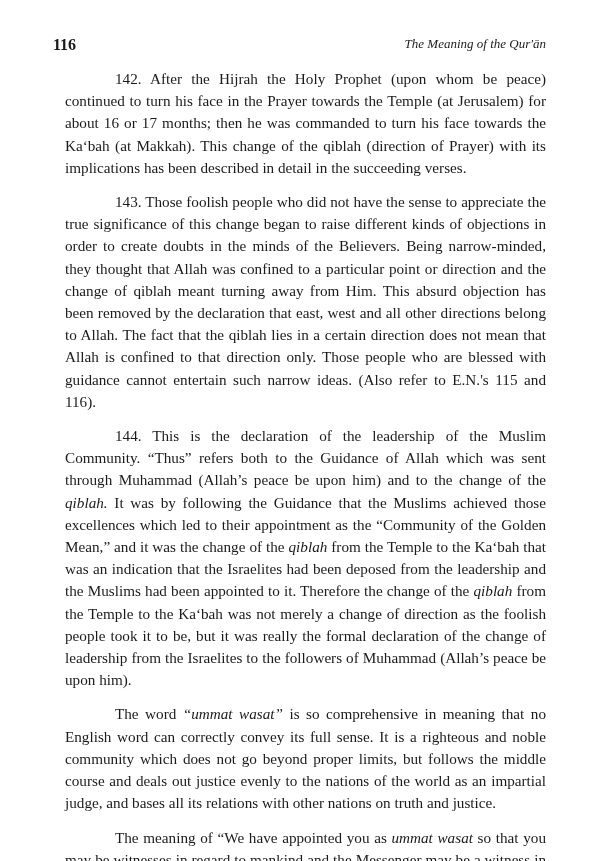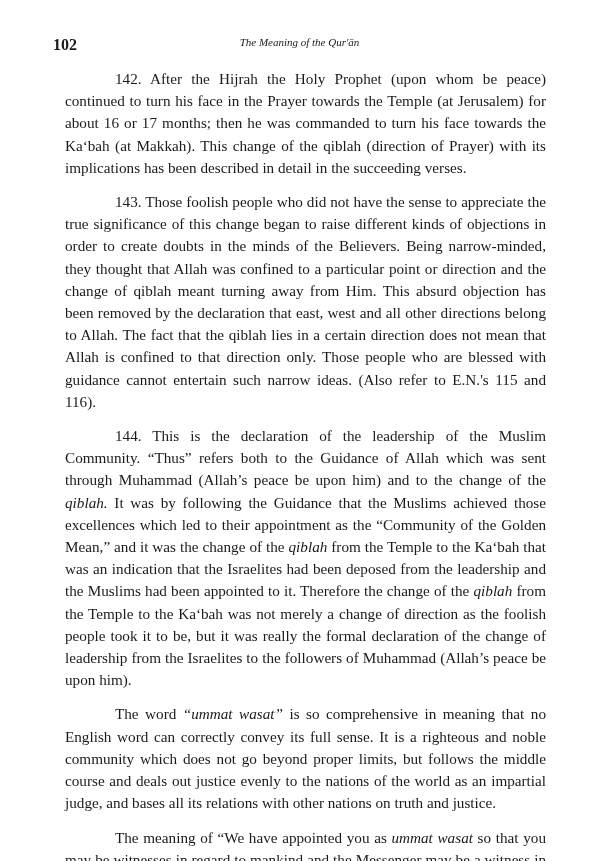--- a/index.html
+++ b/index.html
@@ -9,39 +9,39 @@
     color: #1a1a1a;
   }
   .header {
     position: absolute; top: 36px; left: 53px; width: 493px; height: 24px;
   }
   .page-number {
     position: absolute; left: 0; top: 0;
     font-weight: bold; font-size: 16px;
   }
   .running-title {
-    position: absolute; left: 0; right: 0; top: 0; text-align: center;
-    font-style: italic; font-size: 11px;
+    position: absolute; left: 0; right: 0; top: 0; text-align: right;
+    font-style: italic; font-size: 13px;
   }
   .content {
     position: absolute; top: 68px; left: 53px; width: 493px;
     font-size: 15.2px; line-height: 22.2px;
   }
   .para {
     margin: 0 0 12px 12px;
     text-align: justify;
     text-indent: 50px;
   }
   .para i { }
 </style>
 </head>
 <body>
 
 <div class="header">
-  <span class="page-number">102</span>
+  <span class="page-number">116</span>
   <span class="running-title">The Meaning of the Qur'ān</span>
 </div>
 
 <div class="content">
   <p class="para"><span>142.  After  the  Hijrah the Holy Prophet (upon whom be peace) continued to  turn his face in the Prayer towards the Temple (at Jerusalem) for about 16 or 17 months;  then he was commanded to turn his face towards the Ka‘bah (at Makkah). This change of the qiblah (direction of Prayer) with  its implications has been described in detail in the succeeding verses.</span></p>
   <p class="para"><span>143.  Those  foolish  people  who  did  not have the sense to appreciate the true  significance of this change began to raise different kinds of objections in order to  create doubts in the minds of the Believers. Being narrow-minded, they thought that  Allah   was confined to a particular point or direction and the change of qiblah meant  turning  away  from  Him.  This  absurd objection has been removed by the declaration that east, west and all other directions belong to Allah. The fact that the qiblah  lies  in  a  certain  direction  does  not  mean  that  Allah is confined to that direction  only.  Those people who are blessed with guidance cannot entertain such narrow ideas. (Also refer to E.N.'s 115 and 116).</span></p>
   <p class="para"><span>144.  This  is  the declaration of the leadership of the Muslim Community. “Thus”  refers  both  to the Guidance of Allah which was sent through Muhammad (Allah’s  peace  be  upon him) and to the change of the </span><i>qiblah.</i><span> It was by following the Guidance that the Muslims achieved those excellences which led to their appointment as the “Community  of the Golden Mean,” and it was the change of the </span><i>qiblah</i><span>  from the Temple to the Ka‘bah that was an indication that the Israelites had been  deposed  from  the leadership and the Muslims had been appointed to it. Therefore  the change of the </span><i>qiblah</i><span> from the Temple to the Ka‘bah was not merely a  change  of  direction  as  the  foolish  people  took  it  to be, but it was really the formal  declaration  of  the change of leadership from the Israelites to the followers of Muhammad (Allah’s peace be upon him).</span></p>
   <p class="para"><span>The  word  </span><i>“ummat wasat”</i><span> is so comprehensive in meaning that no English word  can  correctly  convey  its  full  sense. It is a righteous and noble community which  does  not  go beyond proper limits, but follows the middle course and deals out justice evenly to the nations of the world as an impartial judge, and bases all its relations with other nations on truth and justice.</span></p>
   <p class="para"><span>The  meaning of “We have appointed you as </span><i>ummat wasat</i><span> so that you may be  witnesses  in  regard to mankind and the Messenger may be a witness in regard to  you”  is:  On  the Judgement  Day   when all mankind will be called to account together,  the  Messenger,  as  Our authorised representative, will give evidence in regard  to you to prove that he had imparted to you, by word and by deed, without any  reservation,  the  whole  teaching of sound thought, righteous deed and justice given  by Us. Then you, being representatives of the Messenger, in your turn, will be  required to give evidence to prove that you had done your utmost to impart, by</span></p>
 </div>

